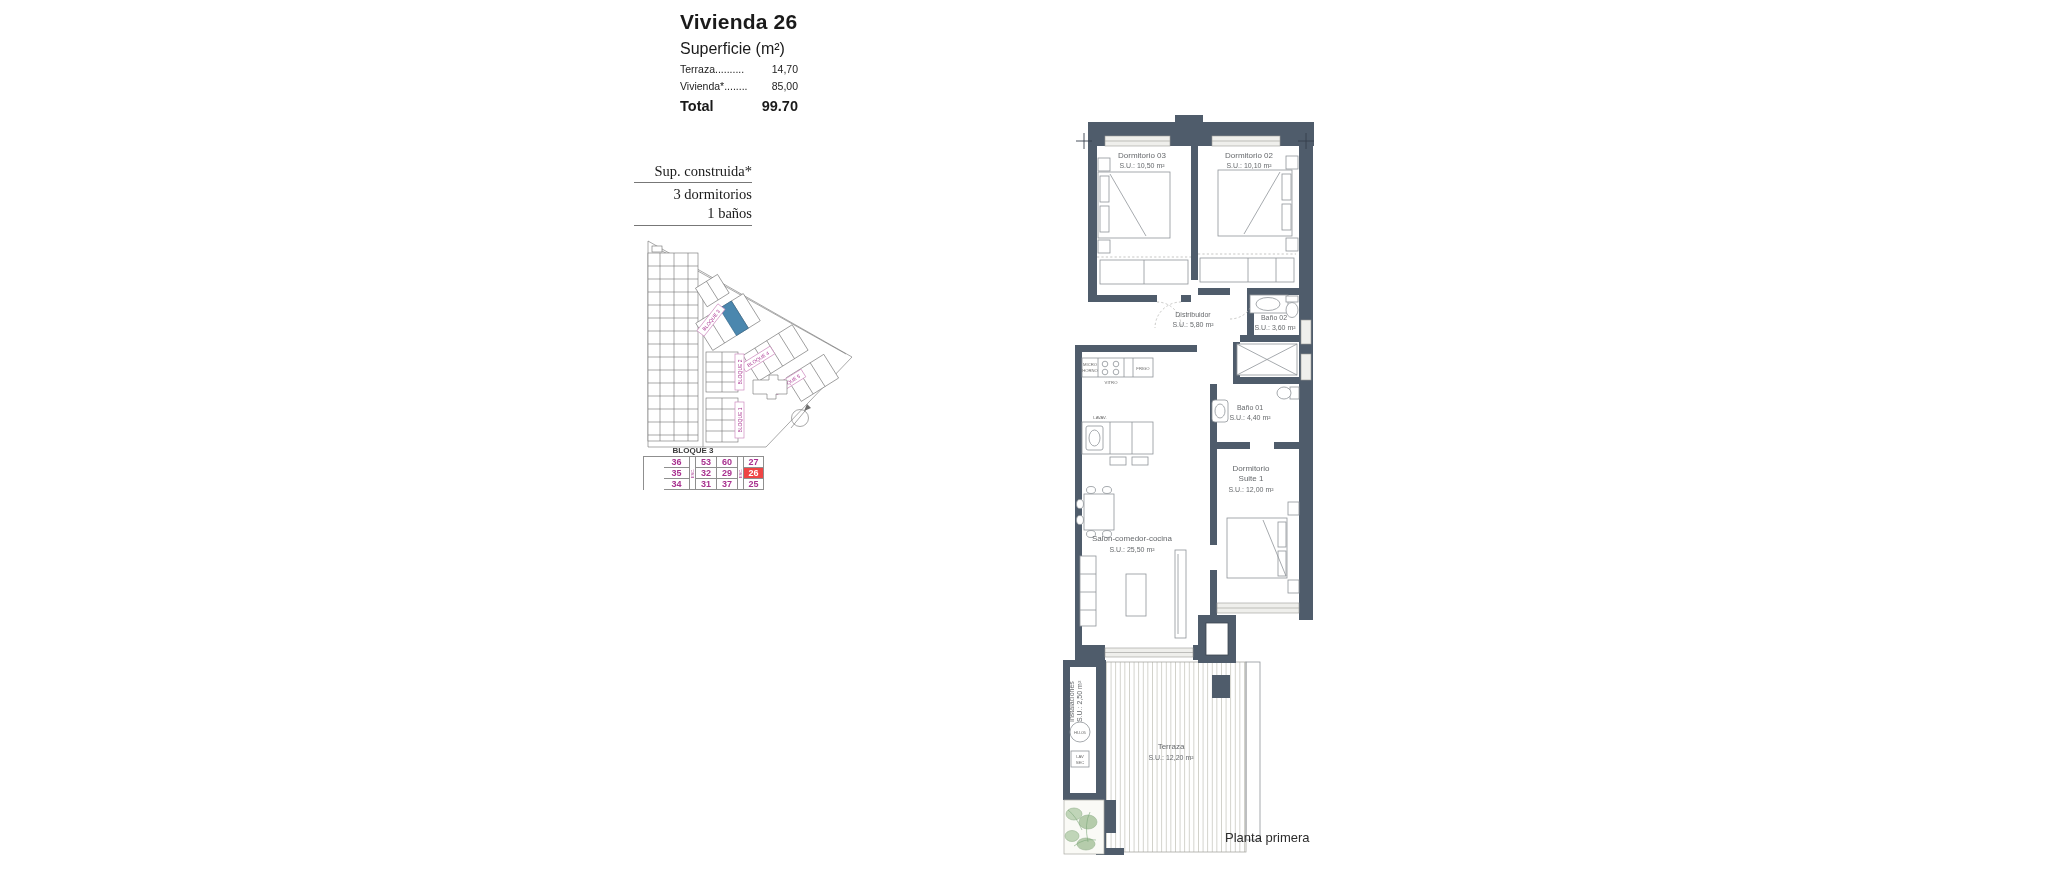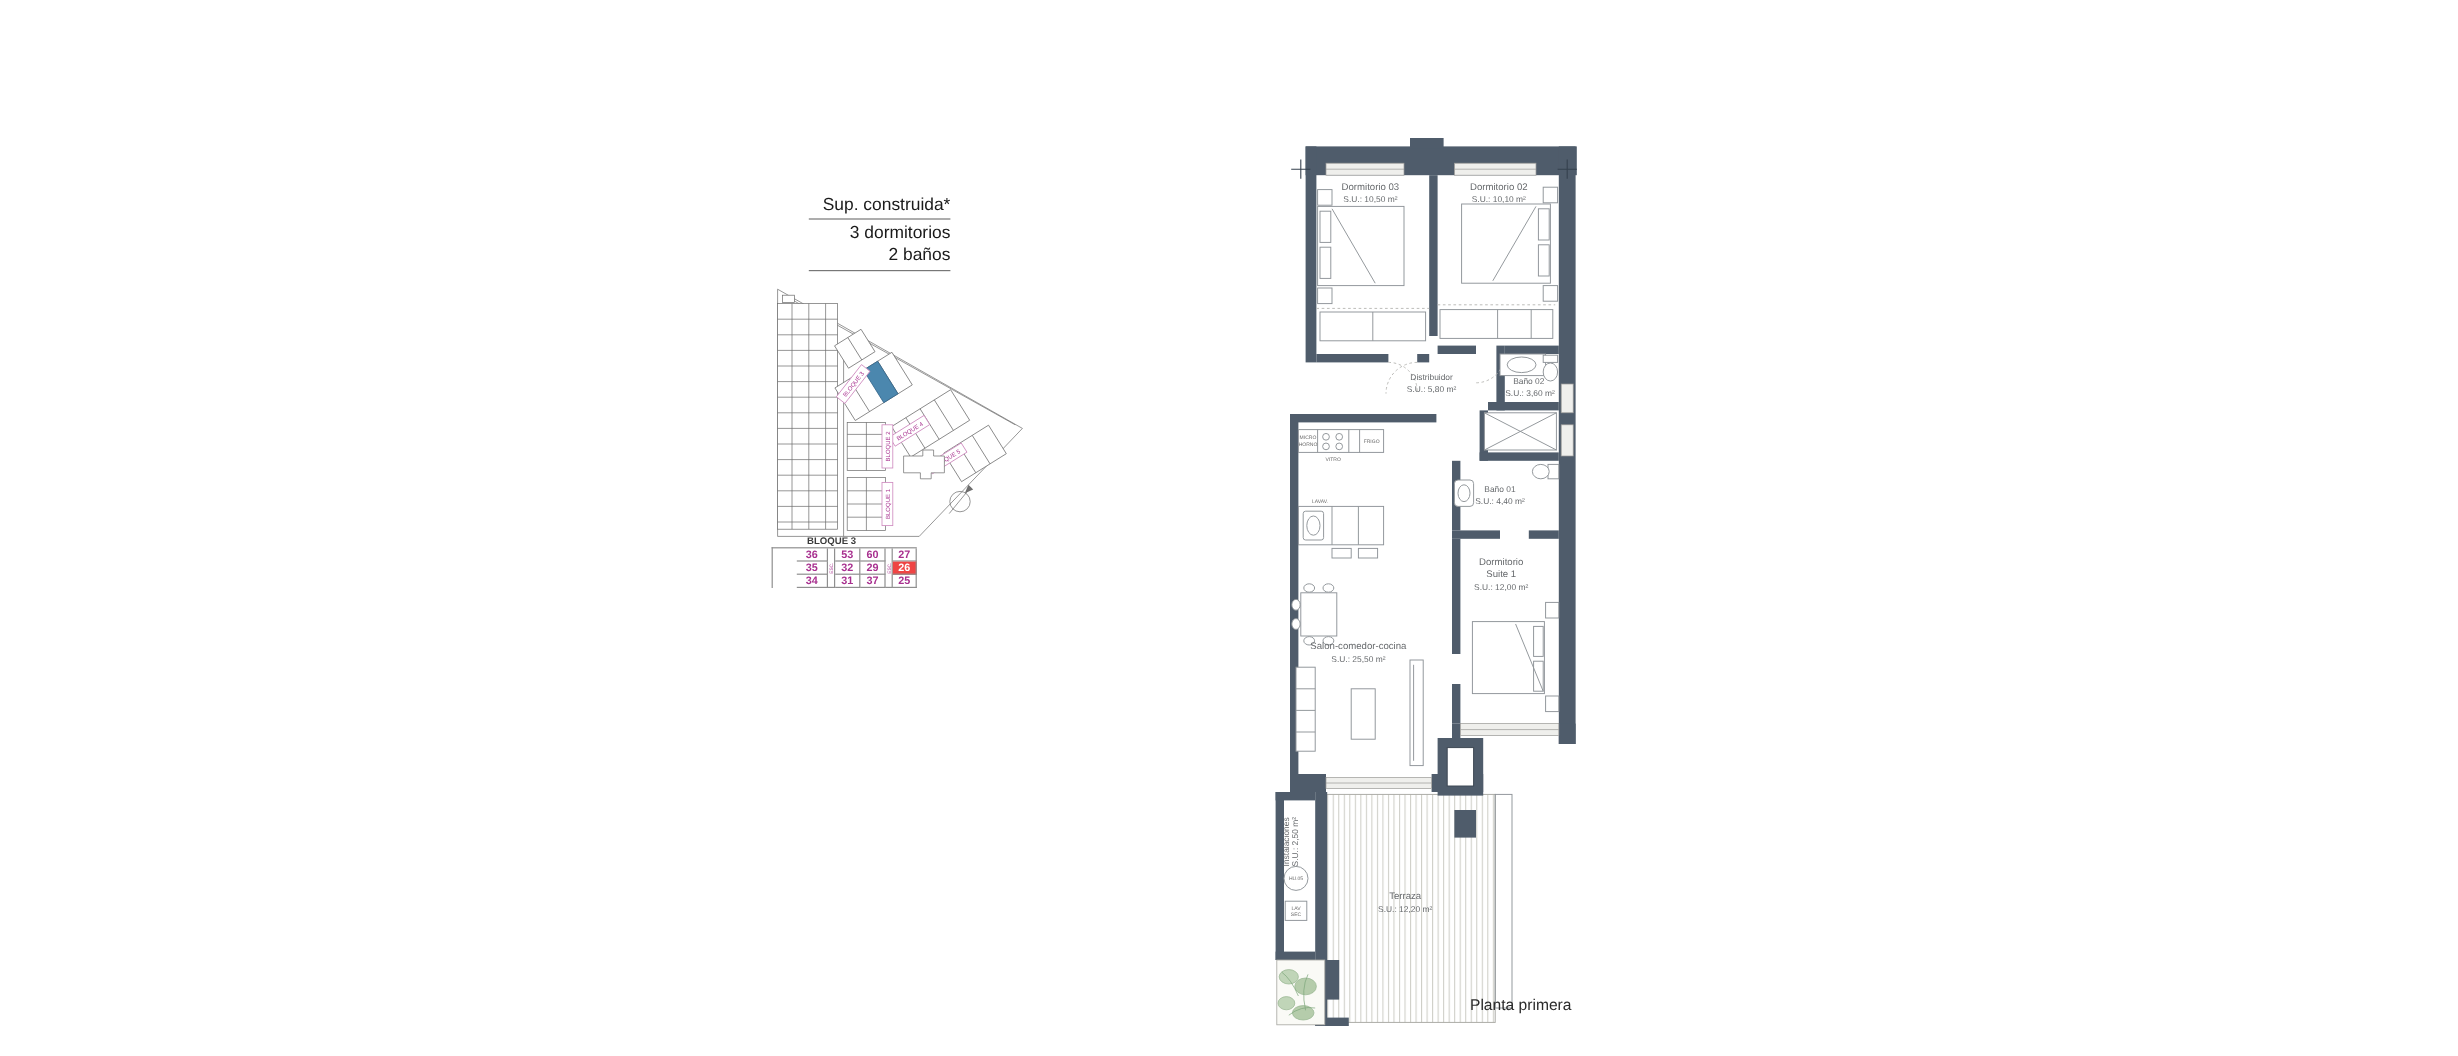--- a/index.html
+++ b/index.html
@@ -6,22 +6,22 @@
   #canvas{position:relative;width:2048px;height:880px;background:#ffffff;overflow:hidden;
           font-family:"Liberation Sans", sans-serif;color:#1a1a1a;}
   
   .header{position:absolute;left:680px;top:10px;width:118px;}
   .h-title{font-size:21px;font-weight:bold;letter-spacing:.2px;}
   .h-sub{font-size:16px;margin-top:6px;}
   .hrow{display:flex;justify-content:space-between;font-size:10.5px;margin-top:5px;color:#222;}
   .hrow:first-of-type{margin-top:9px;}
   .htotal{display:flex;justify-content:space-between;font-size:14.5px;font-weight:bold;margin-top:6px;}
   
-  .summary{position:absolute;left:674px;top:162px;width:118px;text-align:right;
-           font-size:14.5px;line-height:19px;border-bottom:1px solid #777;padding-bottom:2px;}
+  .summary{position:absolute;left:634px;top:162px;width:118px;text-align:right;
+           font-size:14.5px;line-height:19px;border-bottom:1px solid #777;padding-bottom:2px;font-family:Liberation Serif, serif;}
   .summary .s1{border-bottom:1px solid #777;padding-bottom:1px;margin-bottom:2px;}
   
   .btable{position:absolute;left:643px;top:446px;}
   .bt-title{width:100px;text-align:center;font-size:8px;font-weight:bold;color:#3b3b3b;margin-bottom:1px;}
   .bt-grid{display:grid;grid-template-columns:26px 6px 21px 21px 6px 20px;grid-template-rows:repeat(3,11px);
            border-top:1px solid #8f8f8f;border-left:1px solid #8f8f8f;width:100px;padding-left:20px;}
   .bt-cell{border-right:1px solid #8f8f8f;border-bottom:1px solid #8f8f8f;display:flex;align-items:center;
            justify-content:center;font-size:9px;font-weight:bold;color:#a8308f;}
   .bt-cell.hl{background:#ef4444;color:#ffffff;}
   .bt-stair{border-right:1px solid #8f8f8f;border-bottom:1px solid #8f8f8f;display:flex;align-items:center;
@@ -43,25 +43,41 @@
   .dash{fill:none;stroke:#b9b9b6;stroke-width:.8;stroke-dasharray:2.2 2.2;}
   .lbl{fill:#66696c;font-size:8px;font-family:"Liberation Sans",sans-serif;}
   .lbl2{fill:#66696c;font-size:7px;font-family:"Liberation Sans",sans-serif;}
   .tiny{fill:#6a6a6a;font-size:4.2px;font-family:"Liberation Sans",sans-serif;}
 </style>
 </head>
 <body>
 
 <div id="canvas">
 
+  <div class="header">
+    <div class="h-title">Vivienda 26</div>
+    <div class="h-sub">Superficie (m²)</div>
+    <div class="hrow">
+      <span>Terraza..........</span>
+      <span>14,70</span>
+    </div>
+    <div class="hrow">
+      <span>Vivienda*........</span>
+      <span>85,00</span>
+    </div>
+    <div class="htotal">
+      <span>Total</span>
+      <span>99.70</span>
+    </div>
+  </div>
 
   <div class="summary">
     <div class="s1">Sup. construida*</div>
     <div>3 dormitorios</div>
-    <div>2 baños</div>
+    <div>1 baños</div>
   </div>
 
   <svg class="siteplan" width="235" height="220" viewBox="640 235 235 220">
 
     <polygon class="sline" points="648,241 852,357 766,447 648,447"></polygon>
     <line class="sline" x1="655" y1="247" x2="846" y2="354" stroke-dasharray="none"></line>
     <rect class="sfill" x="652" y="246" width="10" height="6"></rect>
 
     <g>
       <rect class="sfill" x="648" y="253" width="50" height="188"></rect>

